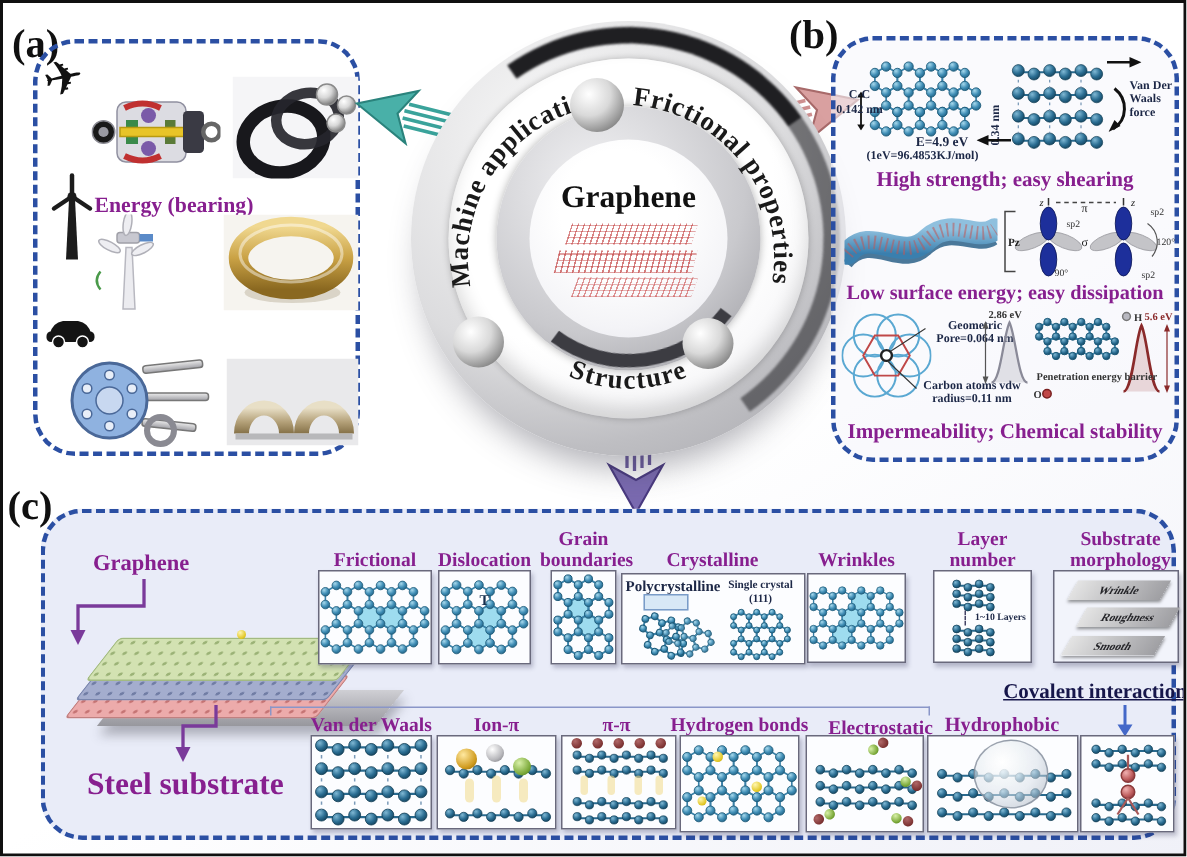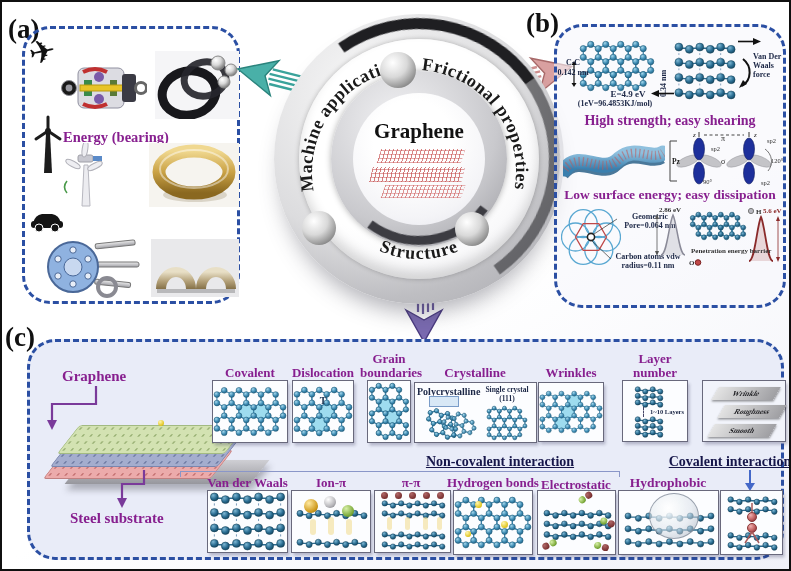--- a/index.html
+++ b/index.html
@@ -450,43 +450,44 @@
     <text x="101" y="11" font-size="7" font-weight="bold" fill="#333">H</text>
     <text x="34" y="62" font-size="7" font-weight="bold" fill="#333">O</text>
     <circle cx="43" cy="59.5" r="2.8" fill="#c04848" stroke="#7a2020"></circle>
     <path d="M94,58 C100,58 102,22 106,14 C110,22 112,58 118,58" fill="rgba(160,60,60,.18)" stroke="#8a2a2a" stroke-width="1.8"></path>
     <line x1="123" y1="16" x2="123" y2="56" stroke="#8a2a2a" stroke-width="0.8"></line>
         <polygon points="123,13 121,18 125,18" fill="#8a2a2a"></polygon>
         <polygon points="123,59 121,54 125,54" fill="#8a2a2a"></polygon>
     <text x="108" y="10" font-size="7" font-weight="bold" fill="#8a2a2a">5.6 eV</text>
     <text x="36" y="50" font-size="7" font-weight="bold" fill="#333">Penetration energy barrier</text>
   </svg>
+  <div class="cap" style="top:254px">Impermeability; Chemical stability</div>
 </div>
 
 <div class="plabel" style="left:3px;top:320px">(c)</div>
 <div class="panel" style="left:25px;top:337px;width:757px;height:221px;background:#e9ecf8">
 
   <div class="ptitle" style="left:32px;top:26px;font-size:15px">Graphene</div>
   <svg class="abs" style="left:14px;top:42px" width="70" height="50" viewBox="0 0 70 50">
     <polyline points="52,2 52,20 8,20 8,38" fill="none" stroke="#7a3a9a" stroke-width="2.2"></polyline>
         <polygon points="8,46 3,36 13,36" fill="#7a3a9a"></polygon>
   </svg>
   <div class="abs" style="left:44px;top:118px;width:186px;height:24px;background:linear-gradient(#cfcfd4,#97979d);transform:skewX(-38deg);box-shadow:6px 6px 6px rgba(60,60,70,.35)"></div>
   <div class="gsheet" style="left:24px;top:108px;background-color:#ecabab;background-image:radial-gradient(circle,rgba(165,70,70,.55) 1.1px,transparent 1.4px);background-size:8px 7px;box-shadow:inset 0 0 0 1px #c08080"></div>
   <div class="gsheet" style="left:31px;top:96px;background-color:#a4adce;background-image:radial-gradient(circle,rgba(70,85,130,.55) 1.1px,transparent 1.4px);background-size:8px 7px;box-shadow:inset 0 0 0 1px #7a86ae"></div>
   <div class="gsheet" style="left:38px;top:83px;background-color:#d3e2b2;background-image:radial-gradient(circle,rgba(110,140,70,.55) 1.1px,transparent 1.4px);background-size:8px 7px;box-shadow:inset 0 0 0 1px #a2ba82"></div>
   <div class="dot ylw" style="left:128px;top:78px;width:6px;height:6px"></div>
   <svg class="abs" style="left:80px;top:128px" width="46" height="42" viewBox="0 0 46 42">
     <polyline points="34,0 34,14 12,14 12,30" fill="none" stroke="#7a3a9a" stroke-width="2.2"></polyline>
         <polygon points="12,38 7,28 17,28" fill="#7a3a9a"></polygon>
   </svg>
-  <div class="ptitle" style="left:40px;top:168px;font-size:15px">Steel substrate</div>
-
-
-  <div class="blbl nw" style="left:182px;top:24px;width:76px">Covalent</div>
+  <div class="ptitle" style="left:28px;top:168px;font-size:21px">Steel substrate</div>
+
+
+  <div class="blbl nw" style="left:182px;top:24px;width:76px">Frictional</div>
   <div class="box" style="left:182px;top:38px;width:76px;height:63px">
     <svg style="width:100%;height:100%" viewBox="0 0 69.8 47.4">
           <polygon points="10.6,3.7 17.6,7.7 17.6,15.7 10.6,19.7 3.7,15.7 3.7,7.7" fill="none" stroke="#3b82a8" stroke-width="1"></polygon>
           <polygon points="24.5,3.7 31.4,7.7 31.4,15.7 24.5,19.7 17.6,15.7 17.6,7.7" fill="none" stroke="#3b82a8" stroke-width="1"></polygon>
           <polygon points="38.4,3.7 45.3,7.7 45.3,15.7 38.4,19.7 31.4,15.7 31.4,7.7" fill="none" stroke="#3b82a8" stroke-width="1"></polygon>
           <polygon points="52.2,3.7 59.1,7.7 59.1,15.7 52.2,19.7 45.3,15.7 45.3,7.7" fill="none" stroke="#3b82a8" stroke-width="1"></polygon>
           <polygon points="17.6,15.7 24.5,19.7 24.5,27.7 17.6,31.7 10.6,27.7 10.6,19.7" fill="none" stroke="#3b82a8" stroke-width="1"></polygon>
           <polygon points="31.4,15.7 38.4,19.7 38.4,27.7 31.4,31.7 24.5,27.7 24.5,19.7" fill="#9edcef" stroke="#3b82a8" stroke-width="1"></polygon>
           <polygon points="45.3,15.7 52.2,19.7 52.2,27.7 45.3,31.7 38.4,27.7 38.4,19.7" fill="#9edcef" stroke="#3b82a8" stroke-width="1"></polygon>
           <polygon points="59.1,15.7 66.1,19.7 66.1,27.7 59.1,31.7 52.2,27.7 52.2,19.7" fill="none" stroke="#3b82a8" stroke-width="1"></polygon>
@@ -803,27 +804,27 @@
           <circle cx="28.8" cy="14" r="2.8" fill="url(#gAtomD)" stroke="#123f56" stroke-width="0.5"></circle>
           <line x1="4.8" y1="19.8" x2="28.8" y2="19.8" stroke="#2a6a8e" stroke-width="1.4"></line>
           <circle cx="4.8" cy="18.6" r="2.8" fill="url(#gAtomD)" stroke="#123f56" stroke-width="0.5"></circle>
           <circle cx="12.8" cy="21" r="2.8" fill="url(#gAtomD)" stroke="#123f56" stroke-width="0.5"></circle>
           <circle cx="20.8" cy="18.6" r="2.8" fill="url(#gAtomD)" stroke="#123f56" stroke-width="0.5"></circle>
           <circle cx="28.8" cy="21" r="2.8" fill="url(#gAtomD)" stroke="#123f56" stroke-width="0.5"></circle>
         </svg>
     <div class="abs" style="left:20px;top:26px;width:1px;height:10px;border-left:1px dashed #446"></div>
     <div class="tiny" style="left:24px;top:27px;width:40px;font-size:6.5px">1~10 Layers</div>
   </div>
+  <div class="blbl" style="left:678px;top:10px;width:78px">Substrate morphology</div>
   <div class="box" style="left:672px;top:38px;width:84px;height:62px;background:#f2f4fb">
     <div class="bar" style="left:12px;top:6px">Wrinkle</div>
     <div class="bar" style="left:18px;top:24px">Roughness</div>
     <div class="bar" style="left:8px;top:43px">Smooth</div>
   </div>
 
-  <div class="sec" style="left:360px;top:112px;width:220px">Non-covalent interaction</div>
   <div class="abs" style="left:150px;top:129px;width:440px;height:6px;border:1.2px solid #8a96c8;border-bottom:none"></div>
   <div class="sec" style="left:634px;top:112px;width:132px">Covalent interaction</div>
   <svg class="abs" style="left:714px;top:128px" width="12" height="22" viewBox="0 0 12 22">
         <line x1="6" y1="0" x2="6" y2="15" stroke="#4468c8" stroke-width="2"></line>
         <polygon points="6,21 1,13 11,13" fill="#4468c8"></polygon>
       </svg>
 
   <div class="blbl nw" style="left:177px;top:134px;width:81px">Van der Waals</div>
   <div class="box" style="left:177px;top:148px;width:81px;height:63px">
     <svg style="width:100%;height:100%" viewBox="0 0 71.2 55.2">
@@ -1003,21 +1004,21 @@
           <circle cx="24.5" cy="43.7" r="2.72" fill="url(#gAtom)" stroke="#1d5a78" stroke-width="0.5"></circle>
           <circle cx="45.3" cy="39.7" r="2.72" fill="url(#gAtom)" stroke="#1d5a78" stroke-width="0.5"></circle>
           <circle cx="38.4" cy="43.7" r="2.72" fill="url(#gAtom)" stroke="#1d5a78" stroke-width="0.5"></circle>
           <circle cx="59.1" cy="39.7" r="2.72" fill="url(#gAtom)" stroke="#1d5a78" stroke-width="0.5"></circle>
           <circle cx="52.2" cy="43.7" r="2.72" fill="url(#gAtom)" stroke="#1d5a78" stroke-width="0.5"></circle>
         </svg>
     <div class="dot ylw" style="left:21px;top:10px;width:7px;height:7px"></div>
     <div class="dot ylw" style="left:47px;top:30px;width:7px;height:7px"></div>
     <div class="dot ylw" style="left:11px;top:40px;width:6px;height:6px"></div>
   </div>
-  <div class="blbl nw" style="left:505px;top:136px;width:82px">Electrostatic</div>
+  <div class="blbl nw" style="left:516px;top:136px;width:82px">Electrostatic</div>
   <div class="box" style="left:507px;top:148px;width:79px;height:65px">
     <svg class="abs" style="left:4px;top:16px" width="71" height="36" viewBox="0 0 73.0 34.0">
           <line x1="5" y1="6" x2="68" y2="6" stroke="#2a6a8e" stroke-width="1.4"></line>
           <circle cx="5" cy="4.8" r="3" fill="url(#gAtomD)" stroke="#123f56" stroke-width="0.5"></circle>
           <circle cx="14" cy="7.2" r="3" fill="url(#gAtomD)" stroke="#123f56" stroke-width="0.5"></circle>
           <circle cx="23" cy="4.8" r="3" fill="url(#gAtomD)" stroke="#123f56" stroke-width="0.5"></circle>
           <circle cx="32" cy="7.2" r="3" fill="url(#gAtomD)" stroke="#123f56" stroke-width="0.5"></circle>
           <circle cx="41" cy="4.8" r="3" fill="url(#gAtomD)" stroke="#123f56" stroke-width="0.5"></circle>
           <circle cx="50" cy="7.2" r="3" fill="url(#gAtomD)" stroke="#123f56" stroke-width="0.5"></circle>
           <circle cx="59" cy="4.8" r="3" fill="url(#gAtomD)" stroke="#123f56" stroke-width="0.5"></circle>

